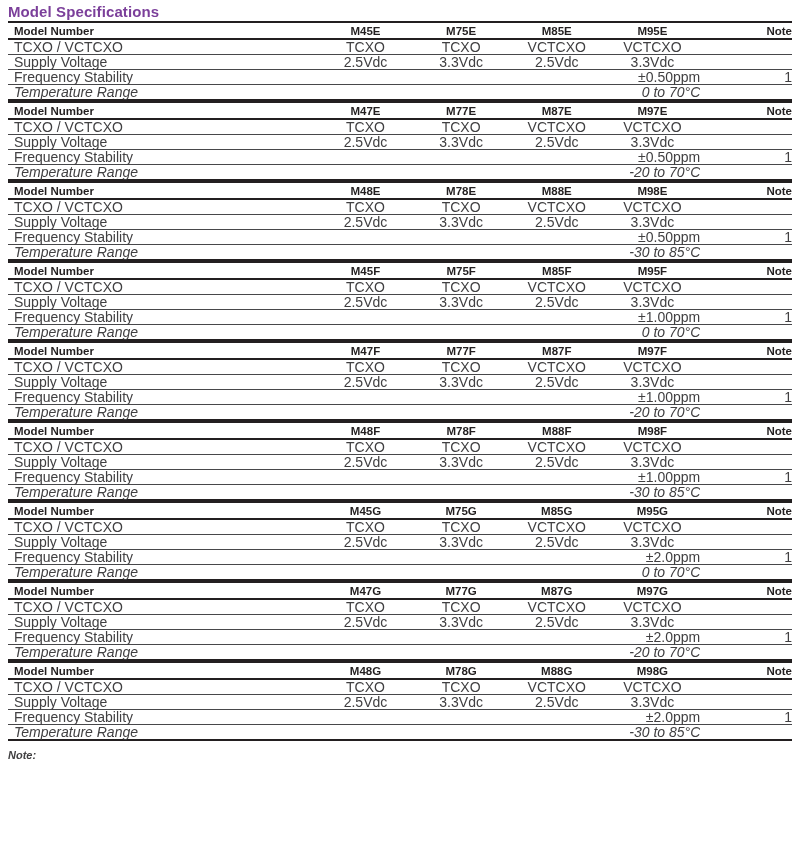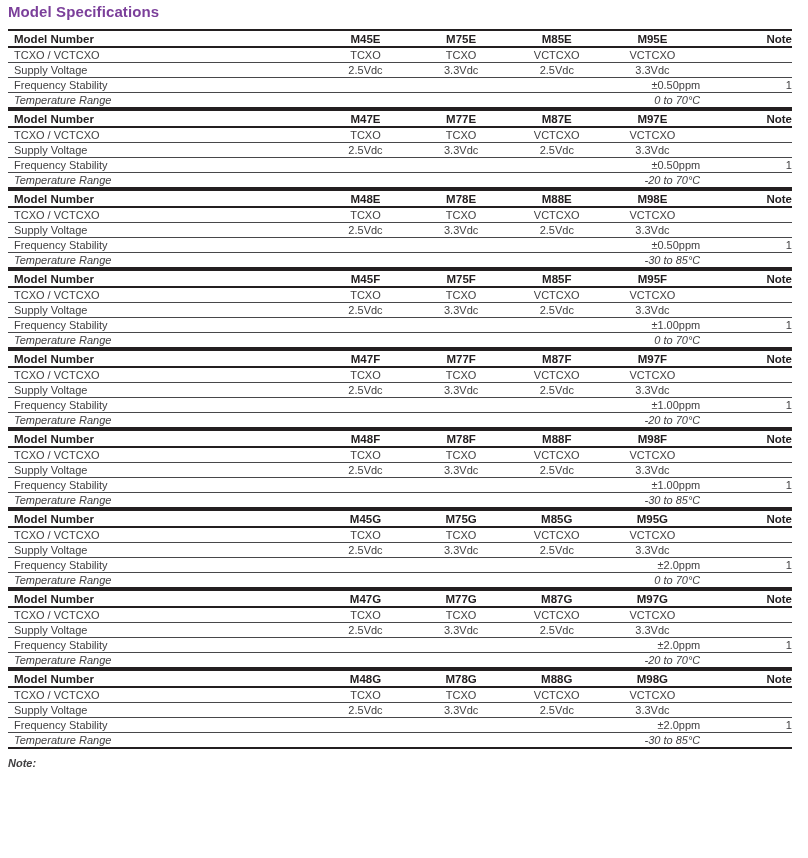--- a/index.html
+++ b/index.html
@@ -16,38 +16,38 @@
     -webkit-font-smoothing: antialiased;
   }
   .content {
     position: absolute;
     left: 8px;
     top: 0;
     width: 784px;
   }
   .page-title {
     margin: 0;
-    padding: 4px 0 9px 0;
+    padding: 4px 0 1px 0;
     font-size: 15px;
     line-height: 16px;
     font-weight: bold;
     color: var(--accent, #7b3f9a);
     letter-spacing: 0.1px;
   }
   .spec-table {
     border-top: 2px solid var(--heavy-rule, #231f20);
     border-bottom: 2px solid var(--heavy-rule, #231f20);
     margin-bottom: 0;
   }
   .row {
     display: flex;
     align-items: center;
     height: 14px;
     border-bottom: 1px solid var(--rule, #47474a);
-    font-size: 11px;
+    font-size: 14px;
     color: var(--body-text, #414042);
   }
   .row.header {
     height: 15px;
     border-bottom: 2px solid var(--heavy-rule, #231f20);
     font-weight: bold;
     font-size: 11.5px;
     color: var(--header-text, #231f20);
   }
   .row:last-child {

